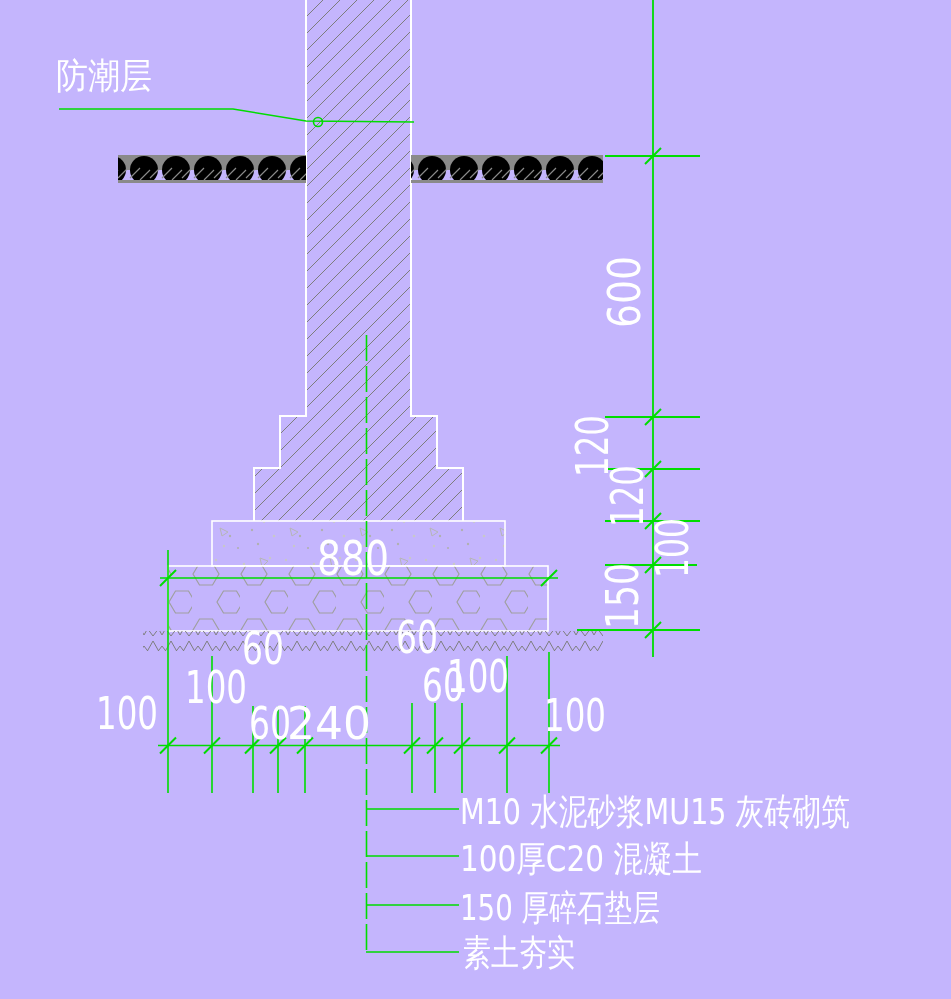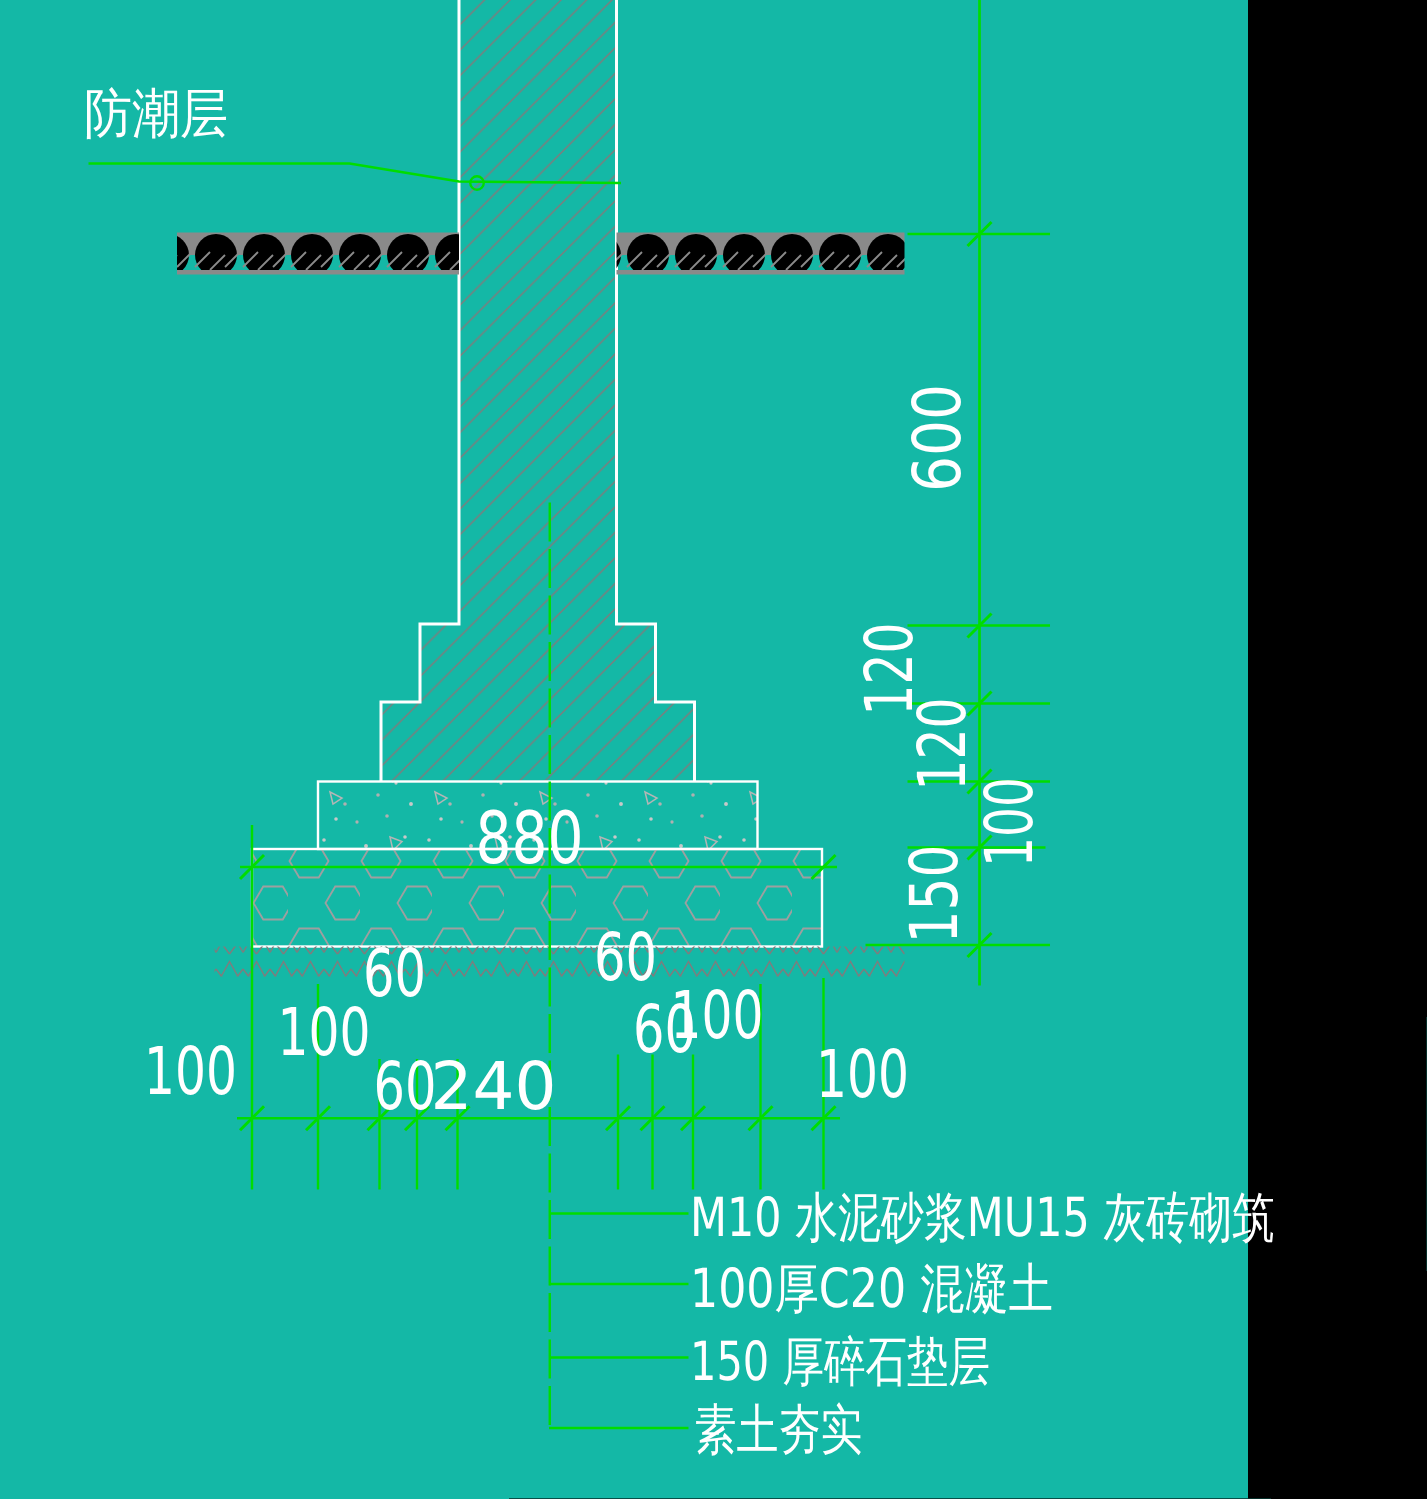--- a/index.html
+++ b/index.html
@@ -1,17 +1,17 @@
 <!DOCTYPE html>
 <html><head>
 <meta charset="utf-8">
 <style>
   html,body{margin:0;padding:0;background:#000;}
   body{width:951px;height:999px;overflow:hidden;font-family:"DejaVu Sans",sans-serif;}
-  #stage{position:relative;width:832px;height:999px;background:#14b8a6;}
+  #stage{position:relative;width:951px;height:999px;background:#c4b5fd;}
   svg{display:block;}
   text{fill:#fff;font-family:"DejaVu Sans",sans-serif;}
   .dimtxt{font-size:44px;}
   .bigdim{font-size:48px;}
   .cjk{font-size:36px;}
 </style>
 </head>
 <body>
 
 <div id="stage">

